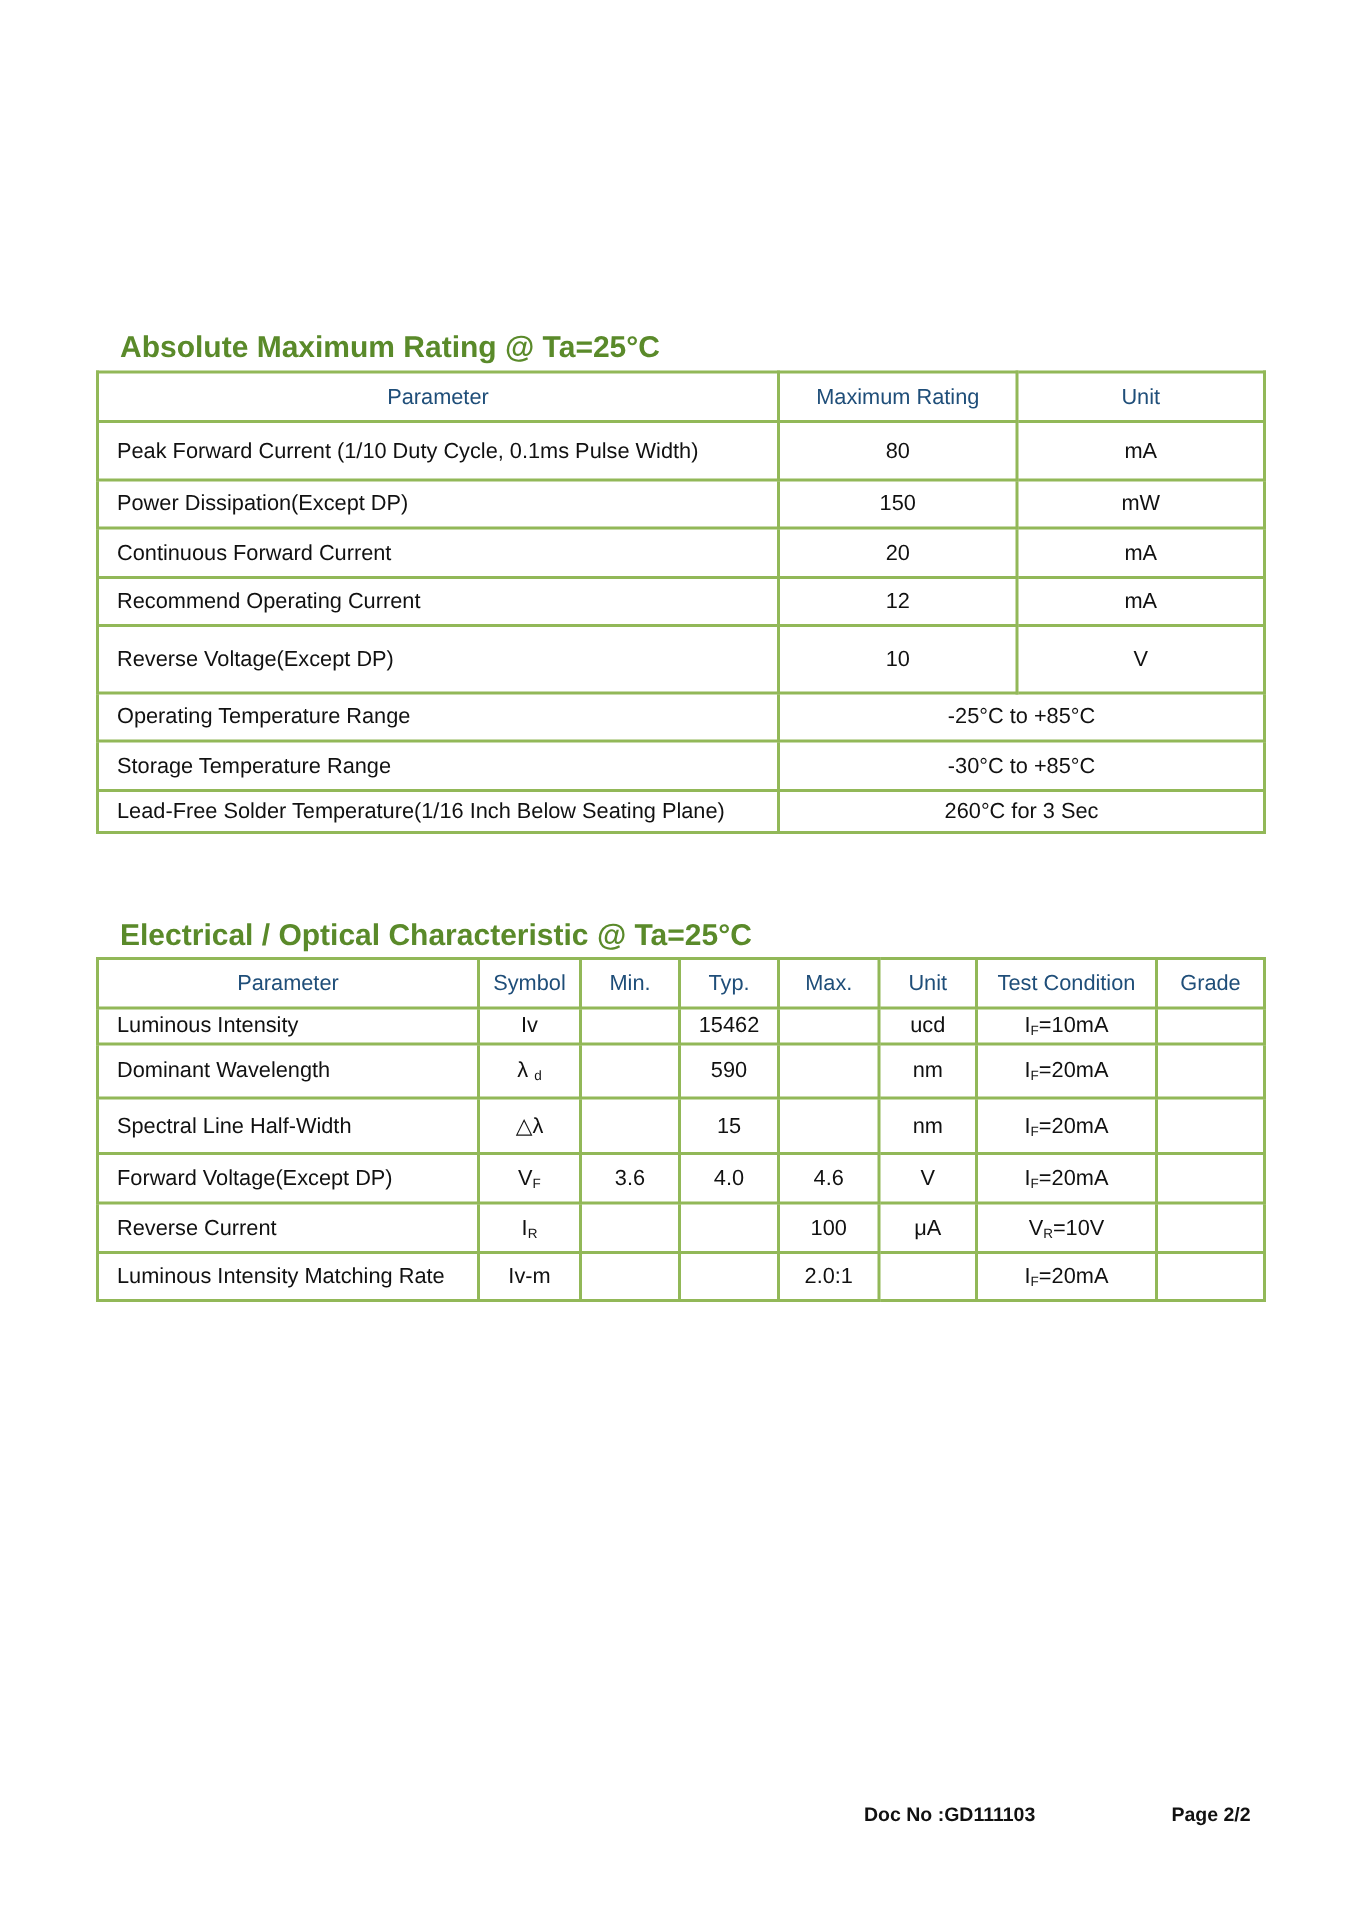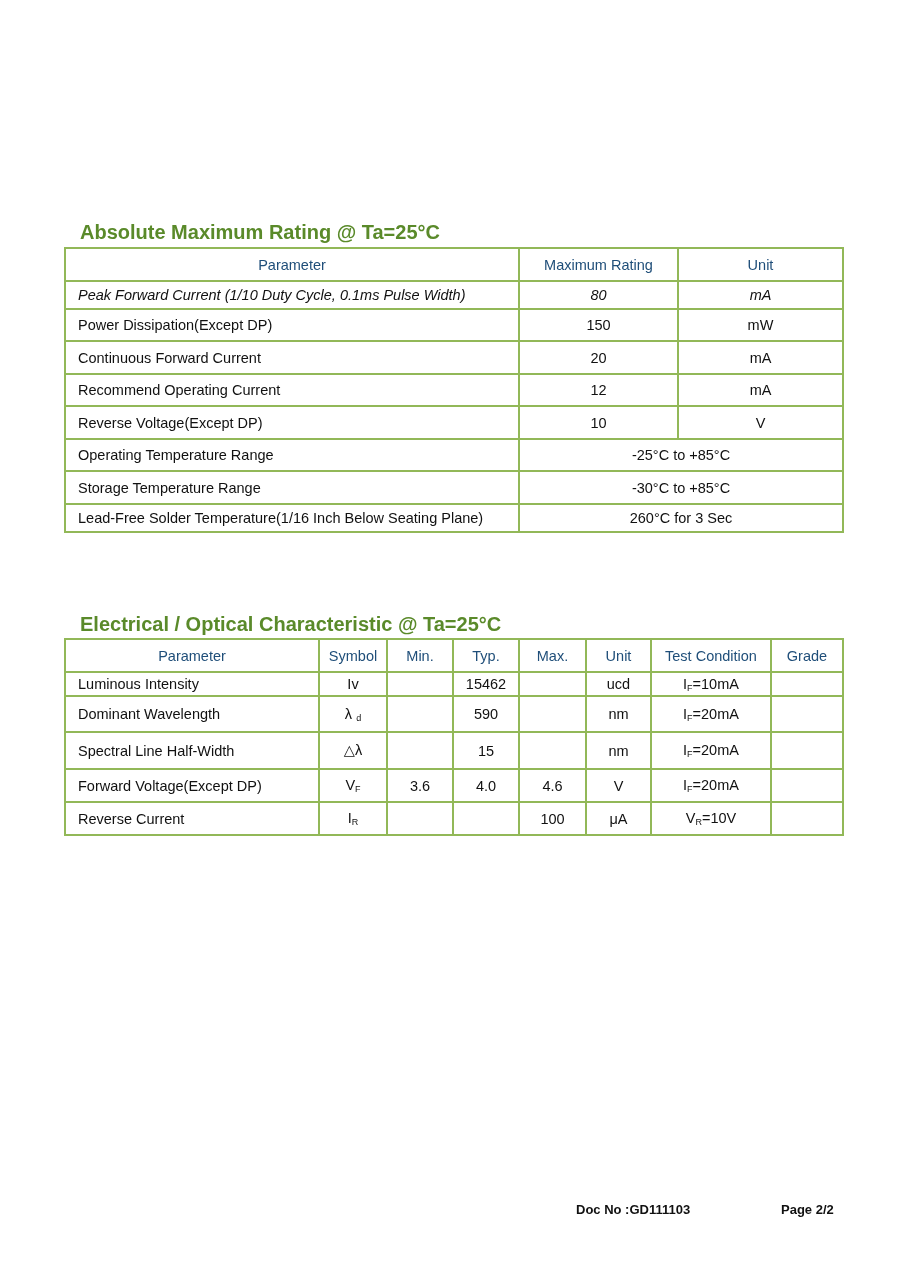--- a/index.html
+++ b/index.html
@@ -23,41 +23,41 @@
       <col style="width:454px">
       <col style="width:159px">
       <col style="width:165px">
     </colgroup>
   <tbody>
       <tr style="height:33px;">
     <th>Parameter</th>
     <th>Maximum Rating</th>
     <th>Unit</th>
   </tr>
-  <tr style="height:28px;font-style:italic;">
+  <tr style="height:39px;">
     <td class="l">Peak Forward Current (1/10 Duty Cycle, 0.1ms Pulse Width)</td>
     <td class="c">80</td>
     <td class="c">mA</td>
   </tr>
   <tr style="height:32px;">
     <td class="l">Power Dissipation(Except DP)</td>
     <td class="c">150</td>
     <td class="c">mW</td>
   </tr>
   <tr style="height:33px;">
     <td class="l">Continuous Forward Current</td>
     <td class="c">20</td>
     <td class="c">mA</td>
   </tr>
   <tr style="height:32px;">
     <td class="l">Recommend Operating Current</td>
     <td class="c">12</td>
     <td class="c">mA</td>
   </tr>
-  <tr style="height:33px;">
+  <tr style="height:45px;">
     <td class="l">Reverse Voltage(Except DP)</td>
     <td class="c">10</td>
     <td class="c">V</td>
   </tr>
   <tr style="height:32px;">
     <td class="l">Operating Temperature Range</td>
     <td class="c" colspan="2">-25°C to +85°C</td>
   </tr>
   <tr style="height:33px;">
     <td class="l">Storage Temperature Range</td>
@@ -137,17 +137,27 @@
   <tr style="height:33px;margin-left:47px;">
     <td class="l">Reverse Current</td>
     <td class="c"><span>I</span><sub>R</sub></td>
     <td class="c"></td>
     <td class="c"></td>
     <td class="c">100</td>
     <td class="c">μA</td>
     <td class="c"><span>V</span><sub>R</sub><span>=10V</span></td>
     <td class="c"></td>
   </tr>
+  <tr style="height:32px;">
+    <td class="l">Luminous Intensity Matching Rate</td>
+    <td class="c"><span>Iv-m</span><sub></sub></td>
+    <td class="c"></td>
+    <td class="c"></td>
+    <td class="c">2.0:1</td>
+    <td class="c"></td>
+    <td class="c"><span>I</span><sub>F</sub><span>=20mA</span></td>
+    <td class="c"></td>
+  </tr>
 </tbody>
   </table>
 
 <div class="footer" style="left:576px;">Doc No :GD111103</div>
 <div class="footer" style="left:781px;">Page 2/2</div>
 
 </body></html>

